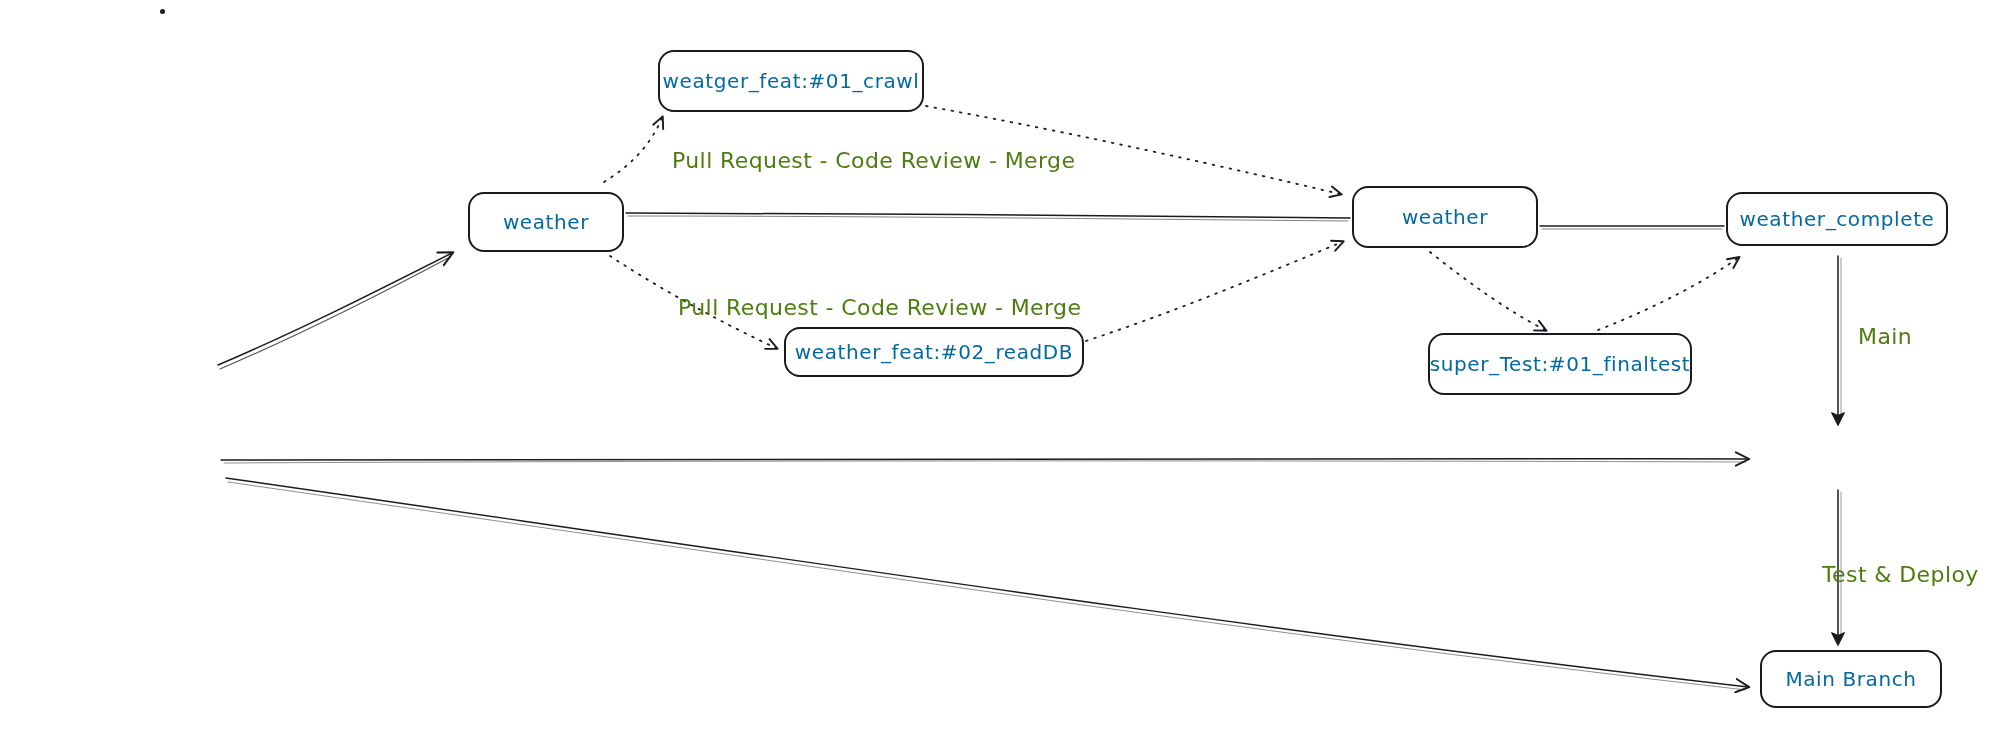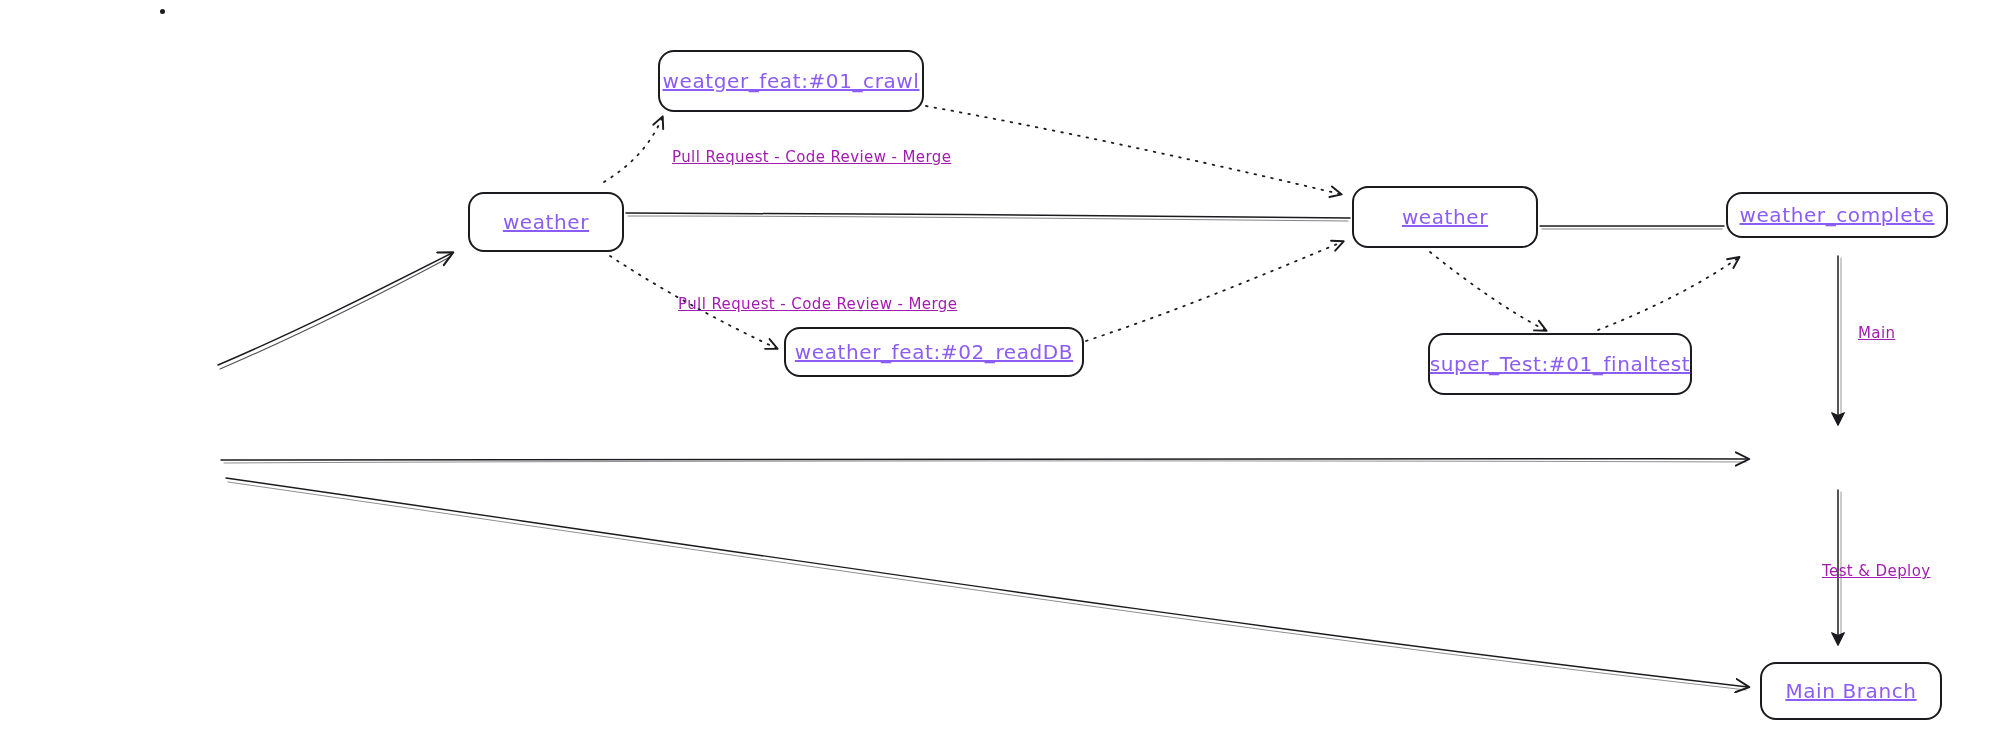--- a/index.html
+++ b/index.html
@@ -25,25 +25,24 @@
     width: 2000px;
     height: 732px;
     pointer-events: none;
   }
   .node {
     position: absolute;
     box-sizing: border-box;
     display: flex;
     align-items: center;
     justify-content: center;
-    color: #8b5cf6;
+    color: #0369a1;
     text-align: right;
     z-index: 3;
     background: transparent;
-    text-decoration: underline;
   }
   .node .node-label {
     font-family: "DejaVu Sans", sans-serif;
     font-size: 20px;
     letter-spacing: 0.6px;
     line-height: 1.1;
     white-space: nowrap;
     padding: 0 6px;
   }
   .node-rect {
@@ -62,28 +61,27 @@
     height: 100%;
   }
   .node-diamond .node-label {
     position: relative;
     z-index: 2;
     font-size: 19px;
     letter-spacing: 1.2px;
   }
   .edge-label {
     position: absolute;
-    color: #a21caf;
+    color: #4d7c0f;
     font-family: "DejaVu Sans", sans-serif;
-    font-size: 15px;
+    font-size: 22px;
     letter-spacing: 0.4px;
     white-space: nowrap;
     background: transparent;
     z-index: 4;
-    text-decoration: underline;
   }
   .stray-dot {
     position: absolute;
     width: 5px;
     height: 5px;
     border-radius: 50%;
     background: #1b1b1f;
     z-index: 5;
   }
 </style>
@@ -179,30 +177,30 @@
   </div>
 
   <div class="node node-rect" style="left:784px; top:327px; width:300px; height:50px;">
     <span class="node-label">weather_feat:#02_readDB</span>
   </div>
 
   <div class="node node-rect" style="left:1352px; top:186px; width:186px; height:62px;">
     <span class="node-label">weather</span>
   </div>
 
-  <div class="node node-rect" style="left:1726px; top:192px; width:222px; height:46px;">
+  <div class="node node-rect" style="left:1726px; top:192px; width:222px; height:54px;">
     <span class="node-label">weather_complete</span>
   </div>
 
   <div class="node node-rect" style="left:1428px; top:333px; width:264px; height:62px;border-radius:16px;">
     <span class="node-label">super_Test:#01_finaltest</span>
   </div>
 
 
-  <div class="node node-rect" style="left:1760px; top:650px; width:182px; height:58px;margin-top:12px;">
+  <div class="node node-rect" style="left:1760px; top:650px; width:182px; height:58px;">
     <span class="node-label">Main Branch</span>
   </div>
 
   <div class="edge-label" style="left:672px; top:148px;">Pull Request - Code Review - Merge</div>
 
   <div class="edge-label" style="left:678px; top:295px;">Pull Request - Code Review - Merge</div>
 
   <div class="edge-label" style="left:1858px; top:324px;">Main</div>
 
   <div class="edge-label" style="left:1822px; top:562px;">Test &amp; Deploy</div>

